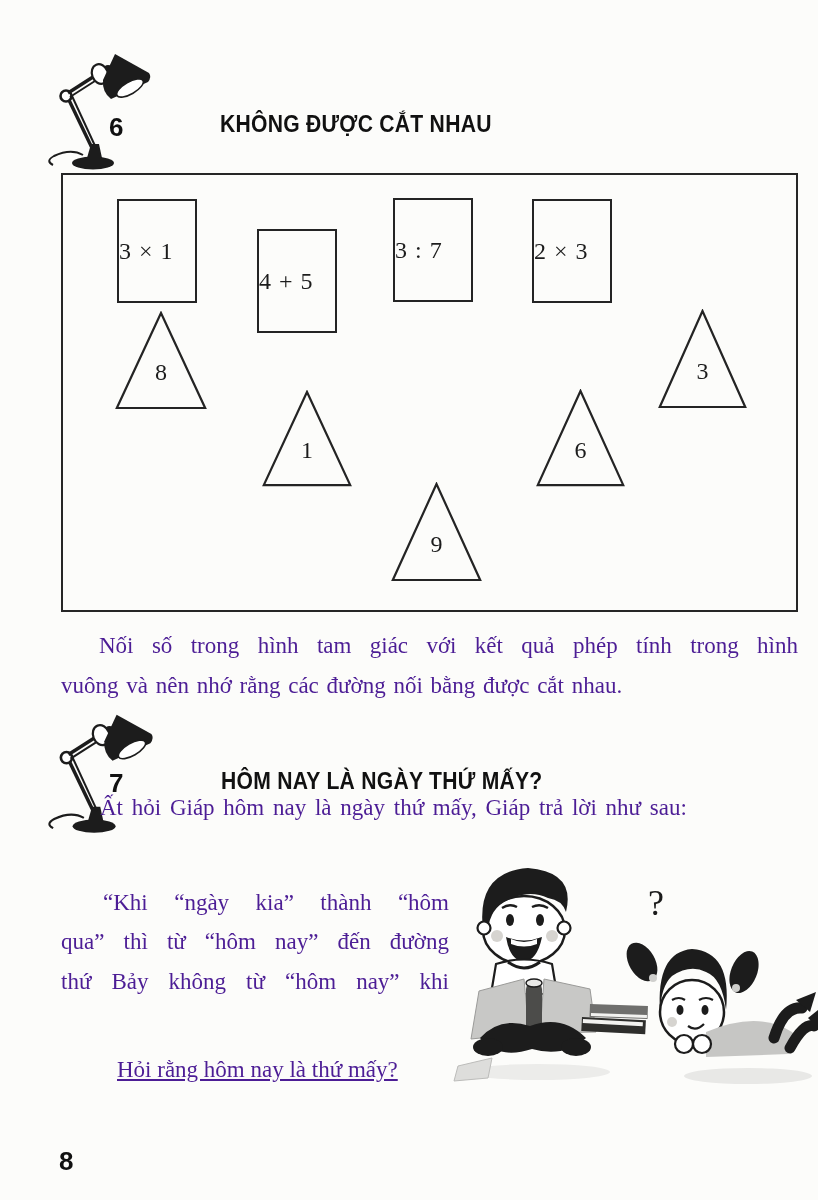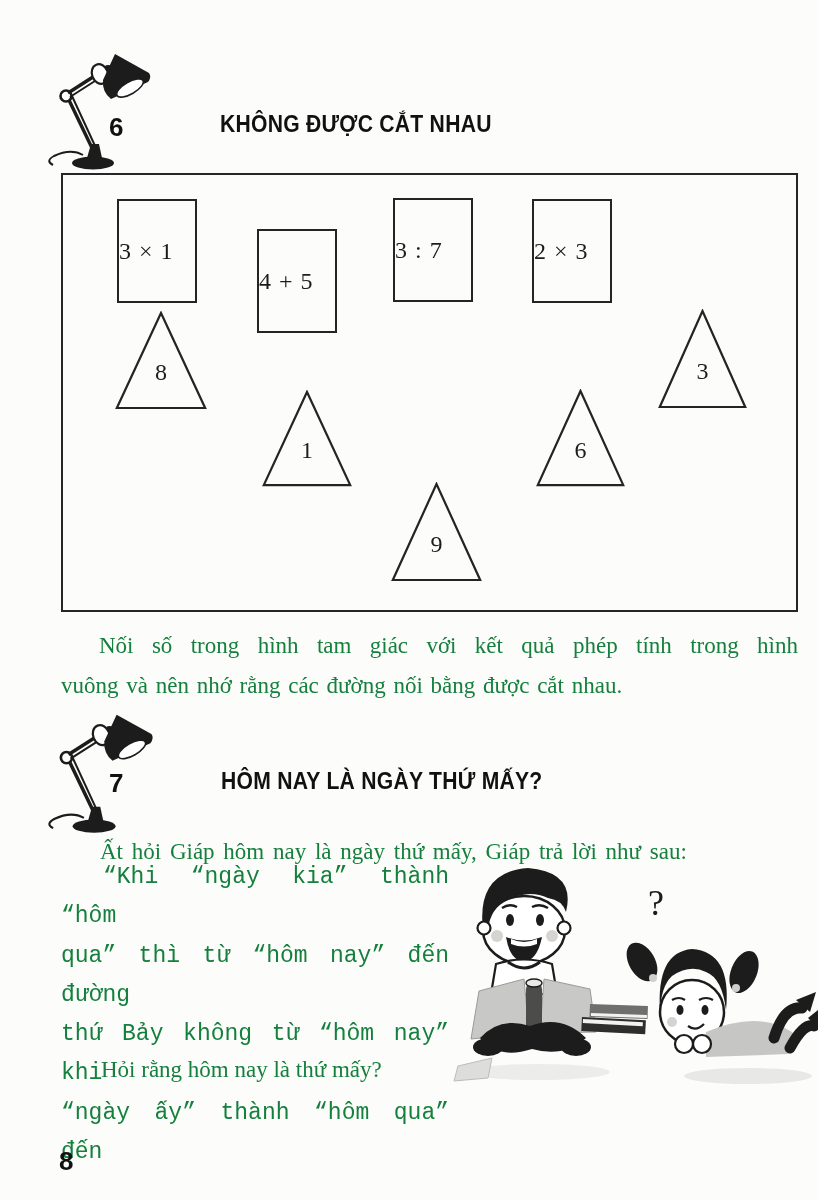--- a/index.html
+++ b/index.html
@@ -34,28 +34,28 @@
     display:flex;align-items:center;
     font-size:24px;letter-spacing:1px;background:transparent;
   }
   .tri{position:absolute;}
   .tri svg{display:block;width:100%;height:100%;}
   .tri .lbl{
     position:absolute;left:50%;top:62%;
     transform:translate(-50%,-50%);
     font-size:24px;
   }
-  .bodytext{font-size:23px;line-height:40px;color:#15803d;}
+  .bodytext{font-size:23px;line-height:40px;color:#4c1d95;}
   .jline{text-align:justify;text-align-last:justify;}
   .caption{left:61px;top:626px;width:737px;word-spacing:2px;}
   .caption .l1{text-indent:38px;}
-  .intro{left:61px;top:832px;width:712px;text-indent:39px;word-spacing:3px;}
-  .quote{left:61px;top:858px;width:388px;line-height:39.3px;word-spacing:1px;font-family:Liberation Mono, monospace;}
+  .intro{left:61px;top:788px;width:712px;text-indent:39px;word-spacing:3px;}
+  .quote{left:61px;top:883px;width:388px;line-height:39.3px;word-spacing:1px;}
   .quote .l1{text-indent:42px;}
-  .question{left:45px;top:1050px;width:450px;padding-left:56px;}
+  .question{left:61px;top:1050px;width:450px;padding-left:56px;text-decoration:underline;}
   .qmark{
     left:648px;top:882px;
     font-size:36px;color:#1b1b1b;
   }
   .pagenum{
     left:59px;top:1146px;
     font-family:"Liberation Sans", sans-serif;
     font-weight:bold;font-size:26px;color:#111;
   }
 </style>
@@ -149,21 +149,20 @@
   </svg>
   <div class="abs badge" style="left:109px;top:768px;">7</div>
   <div class="abs htitle" style="left:221px;top:767px;">HÔM NAY LÀ NGÀY THỨ MẤY?</div>
 
   <div class="abs bodytext intro">Ất hỏi Giáp hôm nay là ngày thứ mấy, Giáp trả lời như sau:</div>
 
   <div class="abs bodytext quote">
     <div class="l1 jline">“Khi “ngày kia” thành “hôm</div>
     <div class="jline">qua” thì từ “hôm nay” đến đường</div>
     <div class="jline">thứ Bảy không từ “hôm nay” khi</div>
-    <div class="jline">“ngày ấy” thành “hôm qua” đến</div>
   </div>
 
   <div class="abs bodytext question">Hỏi rằng hôm nay là thứ mấy?</div>
 
   <div class="abs qmark">?</div>
 
   <svg class="abs" style="left:452px;top:860px;" width="366" height="245" viewBox="0 0 366 245" aria-hidden="true">
 
     <ellipse cx="86" cy="212" rx="72" ry="8" fill="#ececea"></ellipse>
     <ellipse cx="296" cy="216" rx="64" ry="8" fill="#e8e8e6"></ellipse>

